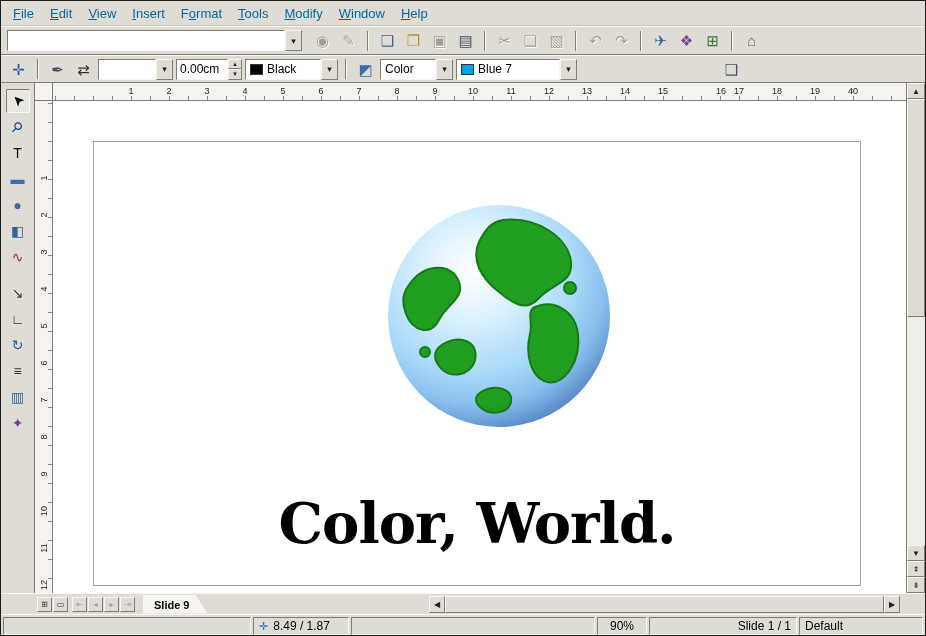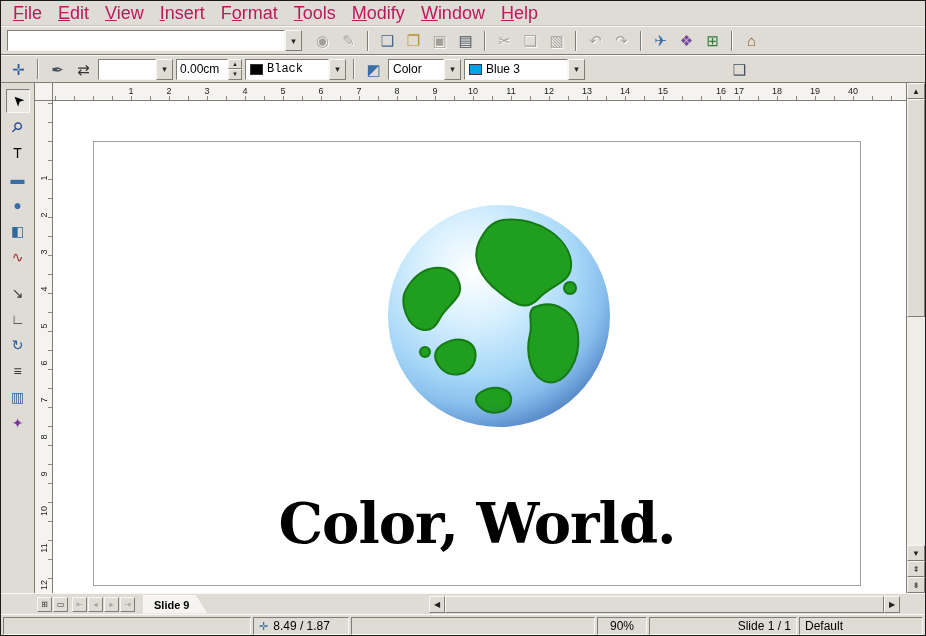--- a/index.html
+++ b/index.html
@@ -17,21 +17,21 @@
     position:relative;width:926px;height:636px;background:var(--chrome);
     border:1px solid #1c1c1c;overflow:hidden;
   }
   
   .menubar{
     position:absolute;left:0;top:0;width:100%;height:25px;
     display:flex;align-items:center;padding-left:4px;
     background:var(--chrome);border-bottom:1px solid #c8c5bd;
   }
   .menu-item{
-    font-size:18px;color:#be185d;padding:3px 8px;cursor:default;white-space:nowrap;
+    font-size:13px;color:#0369a1;padding:3px 8px;cursor:default;white-space:nowrap;
   }
   .menu-item u{text-decoration:underline;}
   
   .fnbar,.objbar{
     position:absolute;left:0;width:100%;
     display:flex;align-items:center;gap:3px;
     background:var(--chrome);
     border-top:1px solid var(--light);border-bottom:1px solid var(--dark);
     padding:0 6px;
   }
@@ -268,21 +268,21 @@
       </div>
     </div>
     <div class="spin">
       <input value="0.00cm" style="">
       <div class="arrows">
         <div>▲</div>
         <div>▼</div>
       </div>
     </div>
     <div class="select">
-      <div class="sel-field" style="width:84px;font-family:Liberation Mono, monospace;">
+      <div class="sel-field" style="width:76px;">
         <span class="swatch" style="background: rgb(0, 0, 0);"></span>
         <span>Black</span>
       </div>
       <div class="dd-btn">
         <span>▾</span>
       </div>
     </div>
     <div class="vsep"></div>
     <div class="tbtn">
       <span style="color:#3a6ea5">◩</span>
@@ -291,21 +291,21 @@
       <div class="sel-field" style="width:56px;">
         <span>Color</span>
       </div>
       <div class="dd-btn">
         <span>▾</span>
       </div>
     </div>
     <div class="select">
       <div class="sel-field" style="width:104px;">
         <span class="swatch" style="background: rgb(0, 162, 232);"></span>
-        <span>Blue 3</span>
+        <span>Blue 7</span>
       </div>
       <div class="dd-btn">
         <span>▾</span>
       </div>
     </div>
     <div class="tbtn" style="margin-left:140px;">
       <span style="color:#44515e">❑</span>
     </div>
   </div>
 

